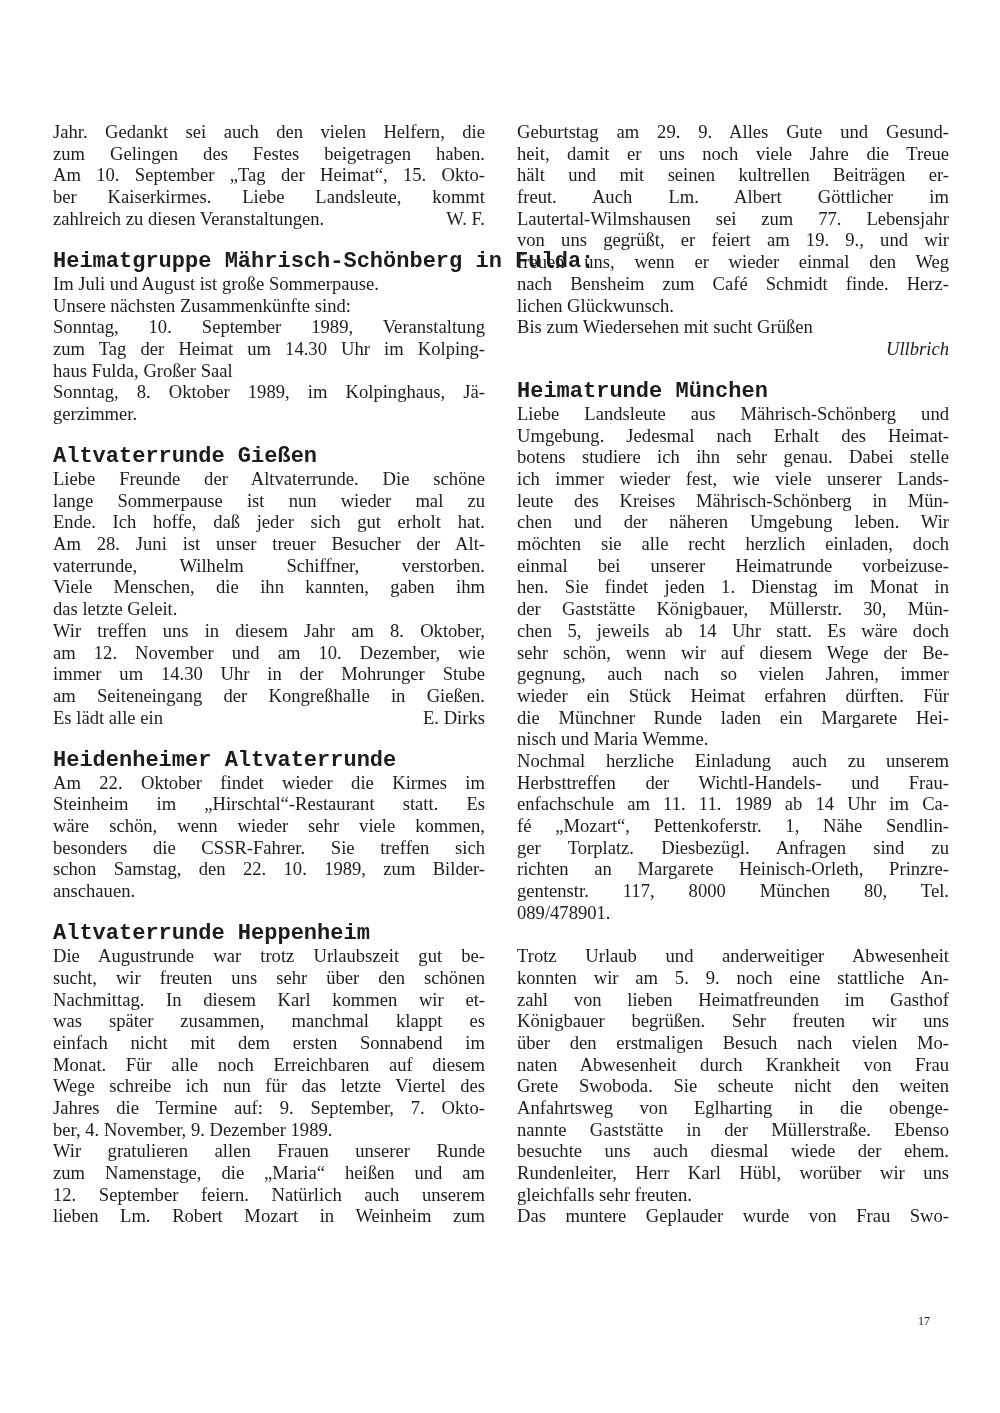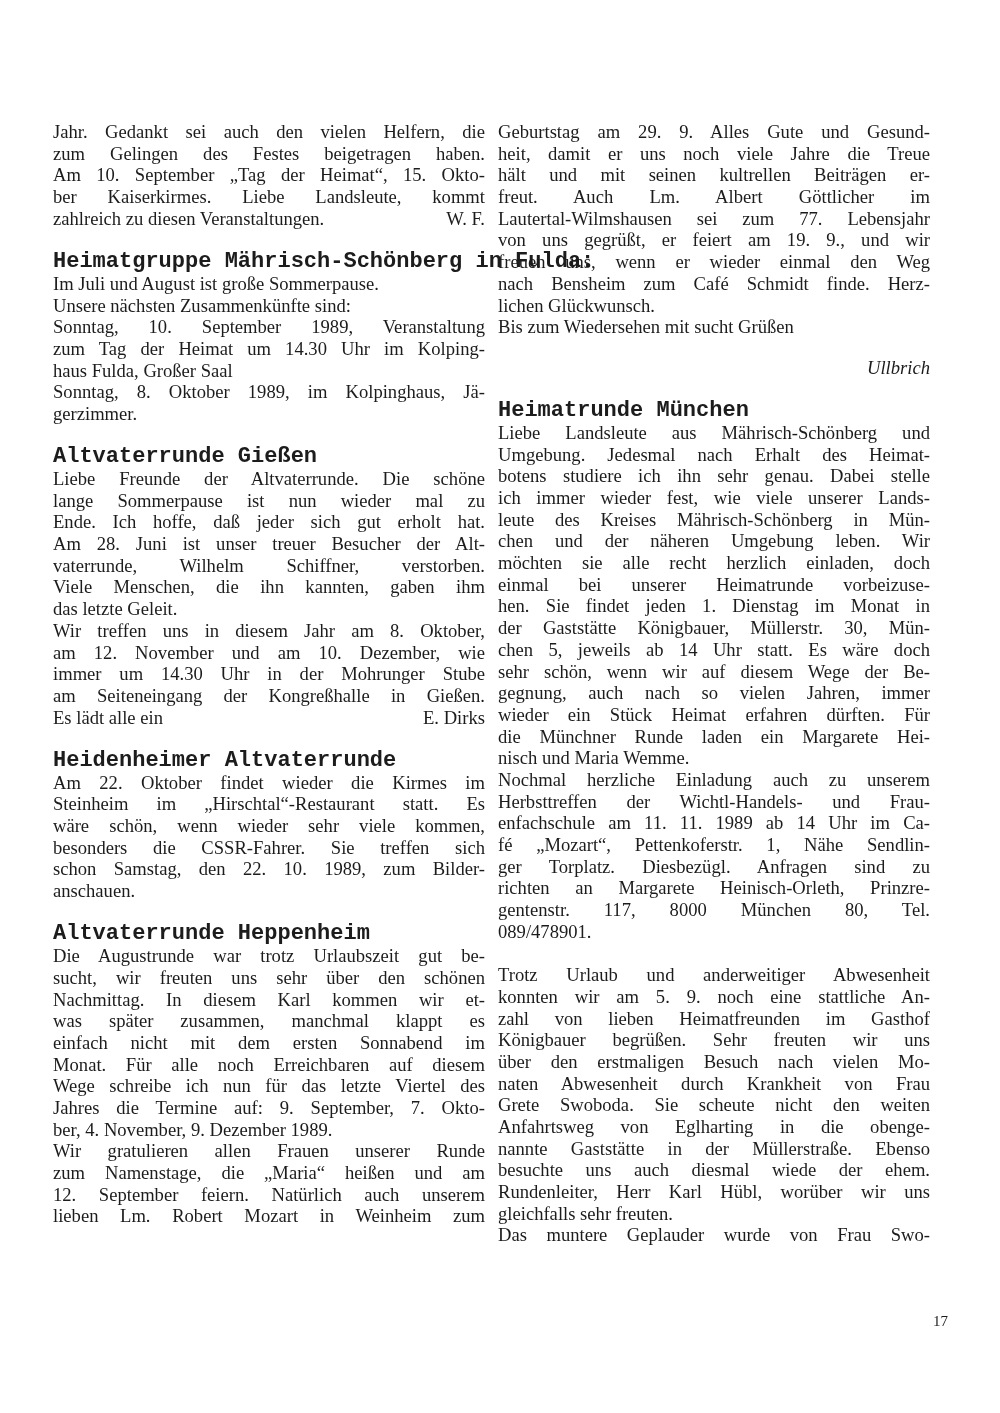--- a/index.html
+++ b/index.html
@@ -4,36 +4,36 @@
 <style>
   html, body { margin: 0; padding: 0; background: #ffffff; }
   body {
     width: 1000px; height: 1413px; position: relative; overflow: hidden;
     font-family: "Liberation Serif", "DejaVu Serif", serif;
     color: #1c1c1c;
   }
   .page { position: absolute; left: 0; top: 0; width: 1000px; height: 1413px; }
   .col { position: absolute; top: 121px; width: 432px; }
   .col-left { left: 53px; }
-  .col-right { left: 498px; }
+  .col-right { left: 517px; }
   .line {
     display: block; height: 21.7px; line-height: 21.7px; font-size: 18.6px;
     white-space: nowrap; text-align: justify; text-align-last: justify;
     overflow: visible;
   }
   .line.last { text-align-last: left; }
-  .line.right { text-align: right; text-align-last: right; margin-top: 19px; }
+  .line.right { text-align: right; text-align-last: right; }
   .gap { display: block; height: 21.7px; }
   .heading { font-weight: bold; font-size: 22px; text-align-last: left; font-family: Liberation Mono, monospace; }
   b { font-weight: normal; }
   i { font-style: italic; }
   .sig { float: right; }
   .page-number {
-    position: absolute; left: 900px; top: 1310px; width: 48px; text-align: right;
-    font-size: 15px; line-height: 22px;
+    position: absolute; left: 900px; top: 1310px; width: 48px; text-align: center;
+    font-size: 12px; line-height: 22px;
   }
 </style>
 </head>
 <body>
 
 <div class="page">
 
   <div class="col col-left">
 
     <div>

